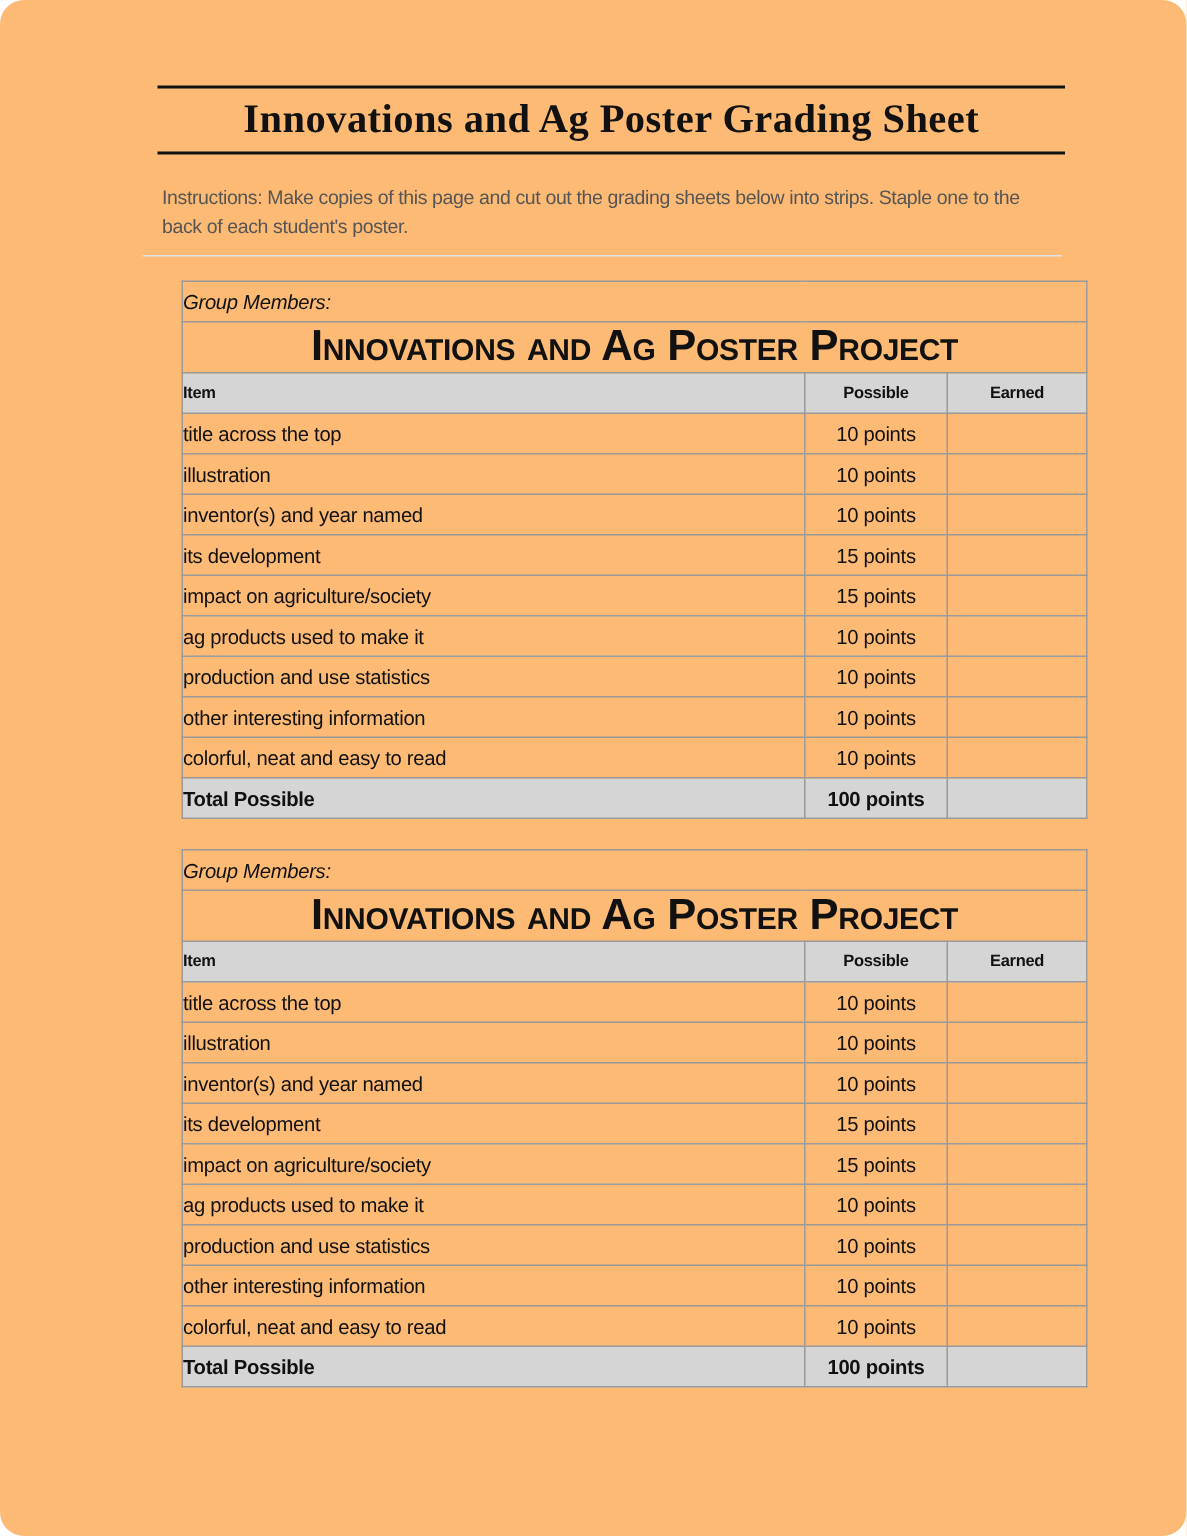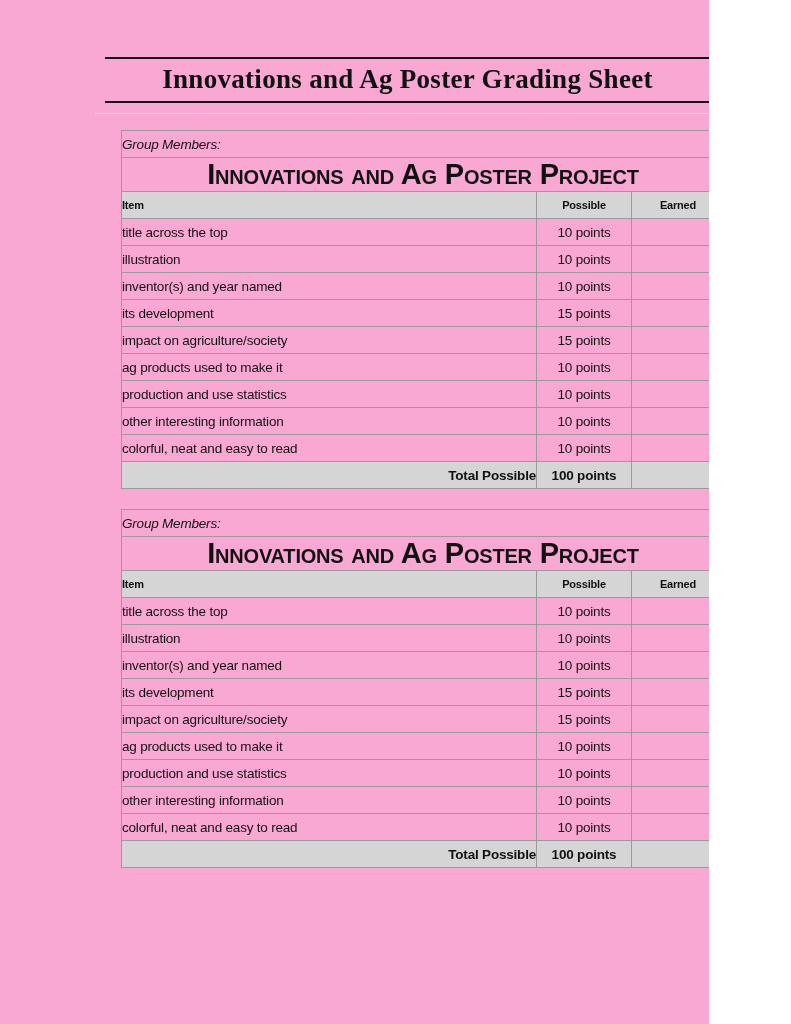--- a/index.html
+++ b/index.html
@@ -5,26 +5,27 @@
   :root {
     --header-row-bg: #d5d5d5;
     --total-row-bg: #d5d5d5;
     --muted-text: #555555;
     --border: #9a9a9a;
   }
   * { box-sizing: border-box; margin: 0; padding: 0; }
   html, body { background: #ffffff; }
   .page {
     position: relative;
-    width: 709px;
+    width: 791px;
     height: 1024px;
-    background: #f9a8d4;
+    background: #fdba74;
     font-family: "Liberation Sans", sans-serif;
     color: #111111;
     overflow: hidden;
+    border-radius: 16px;
   }
   
   .doc-header {
     margin: 57px 0 0 105px;
     width: 605px;
     border-top: 2px solid #111111;
     border-bottom: 2px solid #111111;
     padding: 4px 0 6px;
     text-align: center;
   }
@@ -90,21 +91,21 @@
     background: var(--header-row-bg);
     font-weight: bold;
     font-size: 11px;
   }
   .cell-item { text-align: left; padding-left: 19px; }
   .cell-center { text-align: center; margin-top: 11px; }
   .row-total td {
     background: var(--total-row-bg);
     font-weight: bold;
   }
-  .total-label { text-align: right; padding-right: 12px; }
+  .total-label { text-align: left; padding-right: 12px; }
   
   .doc-footer {
     position: absolute;
     left: 65px;
     right: 69px;
     top: 976px;
     display: grid;
     grid-template-columns: 1fr auto 1fr;
     align-items: baseline;
     font-size: 13px;
@@ -117,20 +118,21 @@
 </style>
 </head>
 <body>
 
 <div class="page">
 
   <header class="doc-header">
     <h1 class="doc-title">Innovations and Ag Poster Grading Sheet</h1>
   </header>
 
+  <p class="instructions">Instructions: Make copies of this page and cut out the grading sheets below into strips. Staple one to the back of each student's poster.</p>
   <hr class="light-rule">
 
   <section class="sheet">
     <table class="grading-table">
       <colgroup>
           <col class="col-item">
           <col class="col-possible">
           <col class="col-earned">
         </colgroup>
       <tbody>

